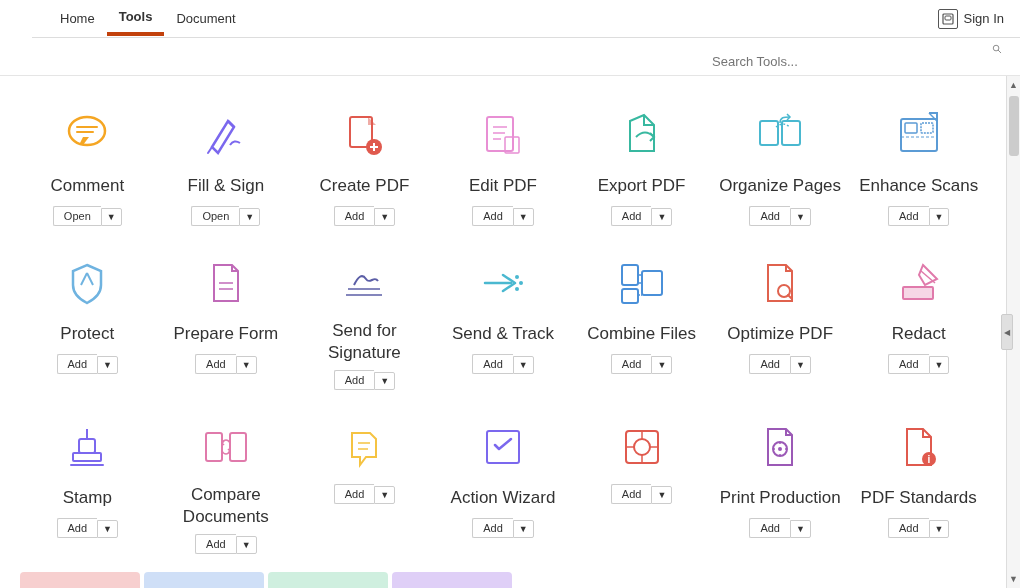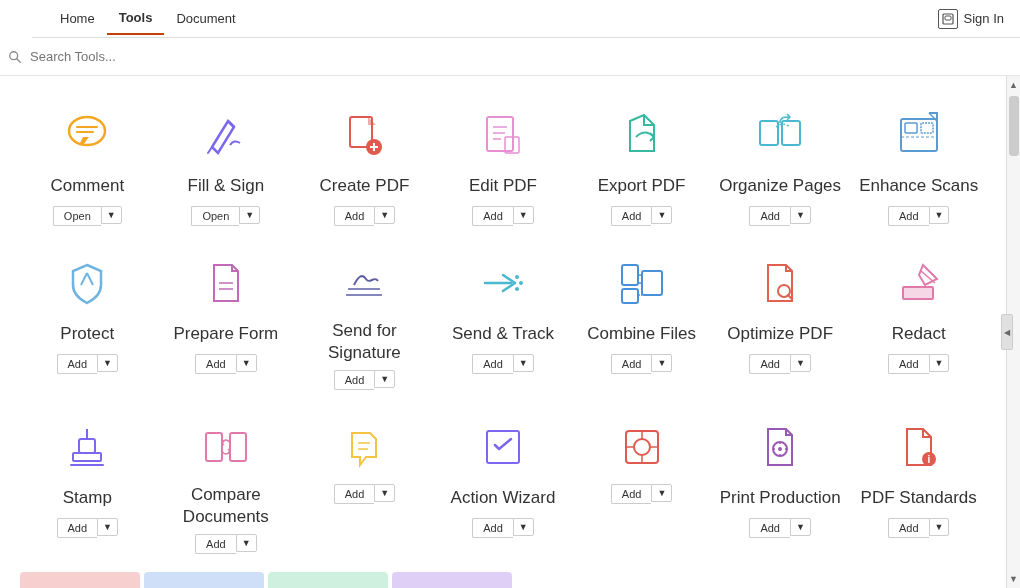--- a/index.html
+++ b/index.html
@@ -17,21 +17,21 @@
     }
     .nav-item {
       padding: 8px 12px;
       font-size: 13px;
       color: #333;
       cursor: pointer;
       text-decoration: none;
     }
     .nav-item.active {
       color: #333;
-      border-bottom: 2px solid #c2410c;
+      border-bottom: 4px solid #c2410c;
       font-weight: bold;
     }
     .sign-in {
       margin-left: auto;
       display: flex;
       align-items: center;
       font-size: 13px;
       color: #333;
       cursor: pointer;
       padding-left: 36px;
@@ -44,25 +44,26 @@
       margin-right: 6px;
       display: flex;
       align-items: center;
       justify-content: center;
       font-size: 11px;
     }
 
     
     .search-bar {
       display: flex;
-      align-items: center;
+      align-items: flex-end;
       padding: 6px 8px;
       border-bottom: 1px solid #e5e5e5;
       background: #fff;
       height: 38px;
+      flex-direction: column;
     }
     .search-icon-svg {
       width: 14px;
       height: 14px;
       margin-right: 8px;
       color: #888;
     }
     .search-input {
       border: none;
       outline: none;
@@ -110,21 +111,21 @@
       color: #333;
       margin-bottom: 6px;
       line-height: 1.3;
       min-height: 28px;
       display: flex;
       align-items: center;
       justify-content: center;
     }
     .tool-btn-group {
       display: flex;
-      align-items: flex-start;
+      align-items: flex-end;
     }
     .tool-btn {
       background: #fff;
       border: 1px solid #ccc;
       font-size: 11px;
       padding: 3px 10px;
       cursor: pointer;
       border-right: none;
       border-radius: 2px 0 0 2px;
       color: #333;

